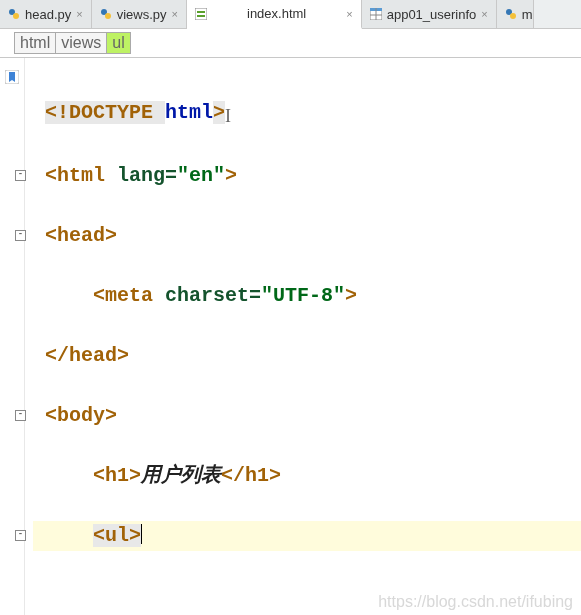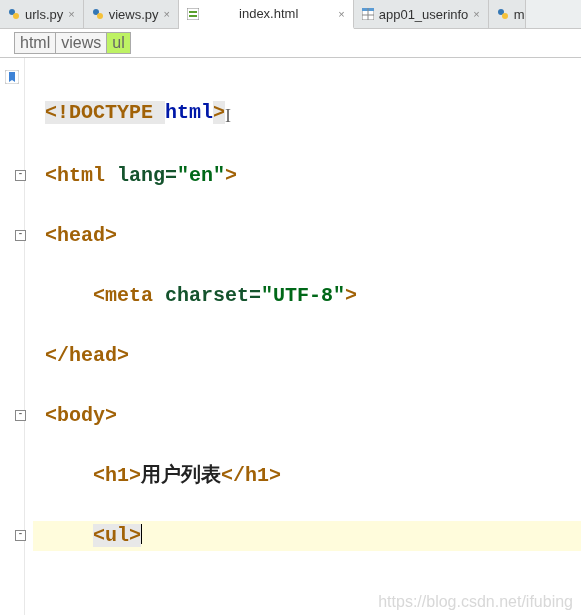--- a/index.html
+++ b/index.html
@@ -100,21 +100,21 @@
     font-size: 9px;
     line-height: 7px;
     text-align: center;
     color: #666;
   }
   .tag-hl { background:#e8e8e8; }
   .tag    { color:#a16207; }   
   .kw     { color:#0018a8; font-weight:bold; }
   .attr   { color:#14532d; }
   .str    { color:#006818; font-weight:bold; }
-  .txt    { color:#222; }
+  .txt    { color:#222;font-style:italic; }
   .caret  { display:inline-block; width:1px; height:20px; background:#000; vertical-align:middle; position:relative; top:-2px;}
   .cursor-i {
     display:inline-block;
     font-family: serif;
     font-weight: normal;
     color:#666;
     font-size:18px;
     vertical-align: text-top;
   }
   .current-line { background:#fffcdc; }
@@ -131,21 +131,21 @@
 <body>
 
 <div class="tabs">
   <div class="tab">
     <span class="icon-py">
         <svg width="12" height="12">
           <circle cx="4" cy="4" r="3" fill="#3477b5"></circle>
           <circle cx="8" cy="8" r="3" fill="#f4c13a"></circle>
         </svg>
       </span>
-    <span>urls.py</span>
+    <span>head.py</span>
     <span class="close">×</span>
   </div>
   <div class="tab">
     <span class="icon-py">
         <svg width="12" height="12">
           <circle cx="4" cy="4" r="3" fill="#3477b5"></circle>
           <circle cx="8" cy="8" r="3" fill="#f4c13a"></circle>
         </svg>
       </span>
     <span>views.py</span>

